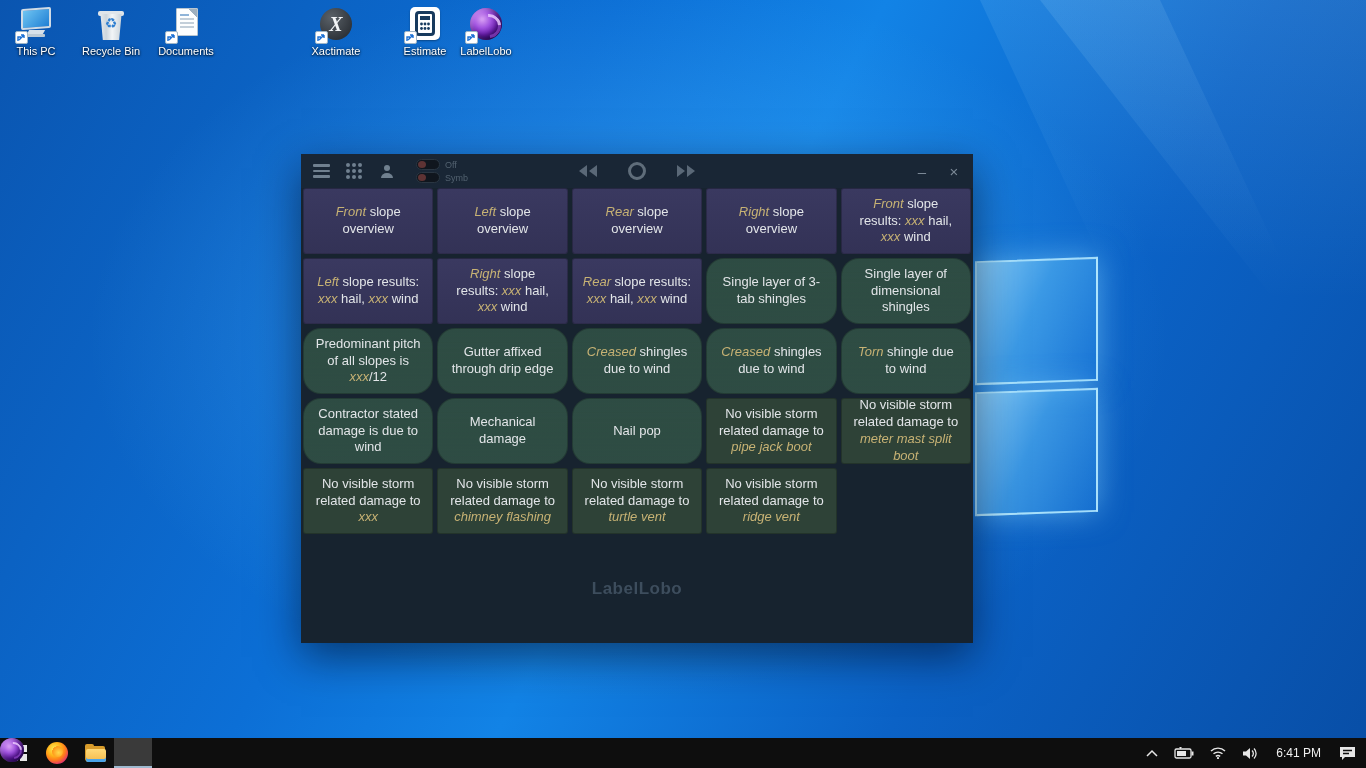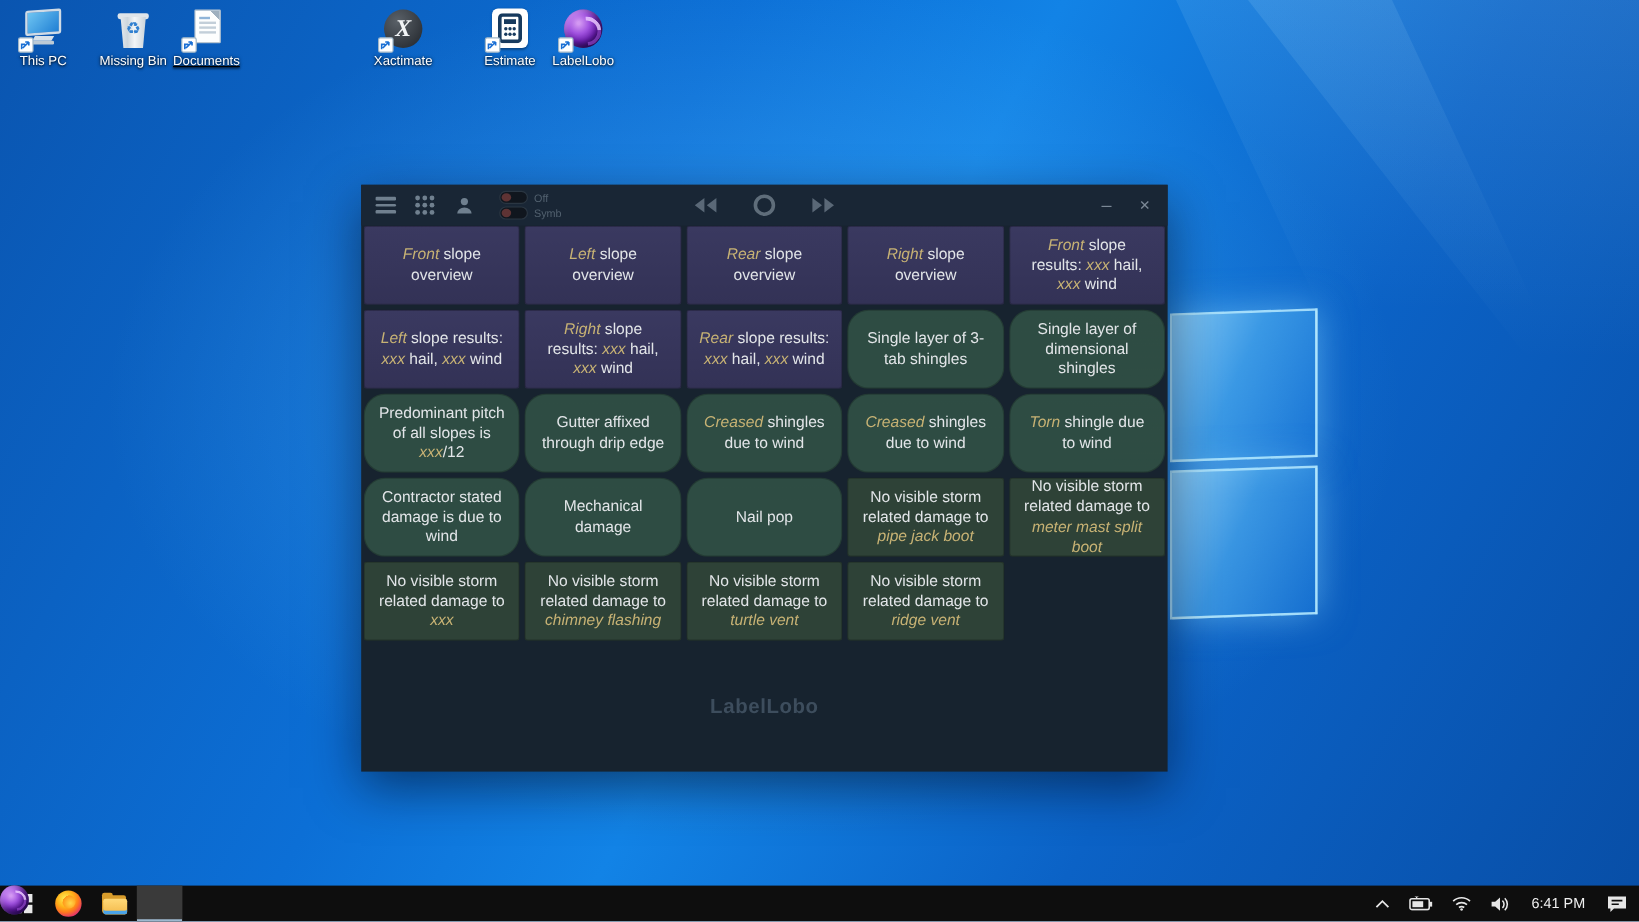--- a/index.html
+++ b/index.html
@@ -159,24 +159,24 @@
     </div>
     <div class="label">This PC</div>
   </div>
 
   <div class="desk-icon" style="left:75px; top:6px;">
     <div class="art">
       <div class="icon-bin-lid"></div>
         <div class="icon-bin-body"></div>
         <div class="icon-bin-glyph">♻</div>
     </div>
-    <div class="label">Missing Bin</div>
-  </div>
-
-  <div class="desk-icon" style="left:136px; top:6px;text-decoration:underline;">
+    <div class="label">Recycle Bin</div>
+  </div>
+
+  <div class="desk-icon" style="left:150px; top:6px;">
     <div class="art">
       <div class="icon-doc-page">
           <div class="icon-doc-corner"></div>
         </div>
       <div class="shortcut-badge">
           <svg width="9" height="9" viewBox="0 0 9 9">
             <path d="M1 8 L1 4 L4 4 M2 7 L7 2 M7 2 L4 2 M7 2 L7 5" stroke="#1a6fd4" stroke-width="1.4" fill="none"></path>
           </svg>
         </div>
     </div>

